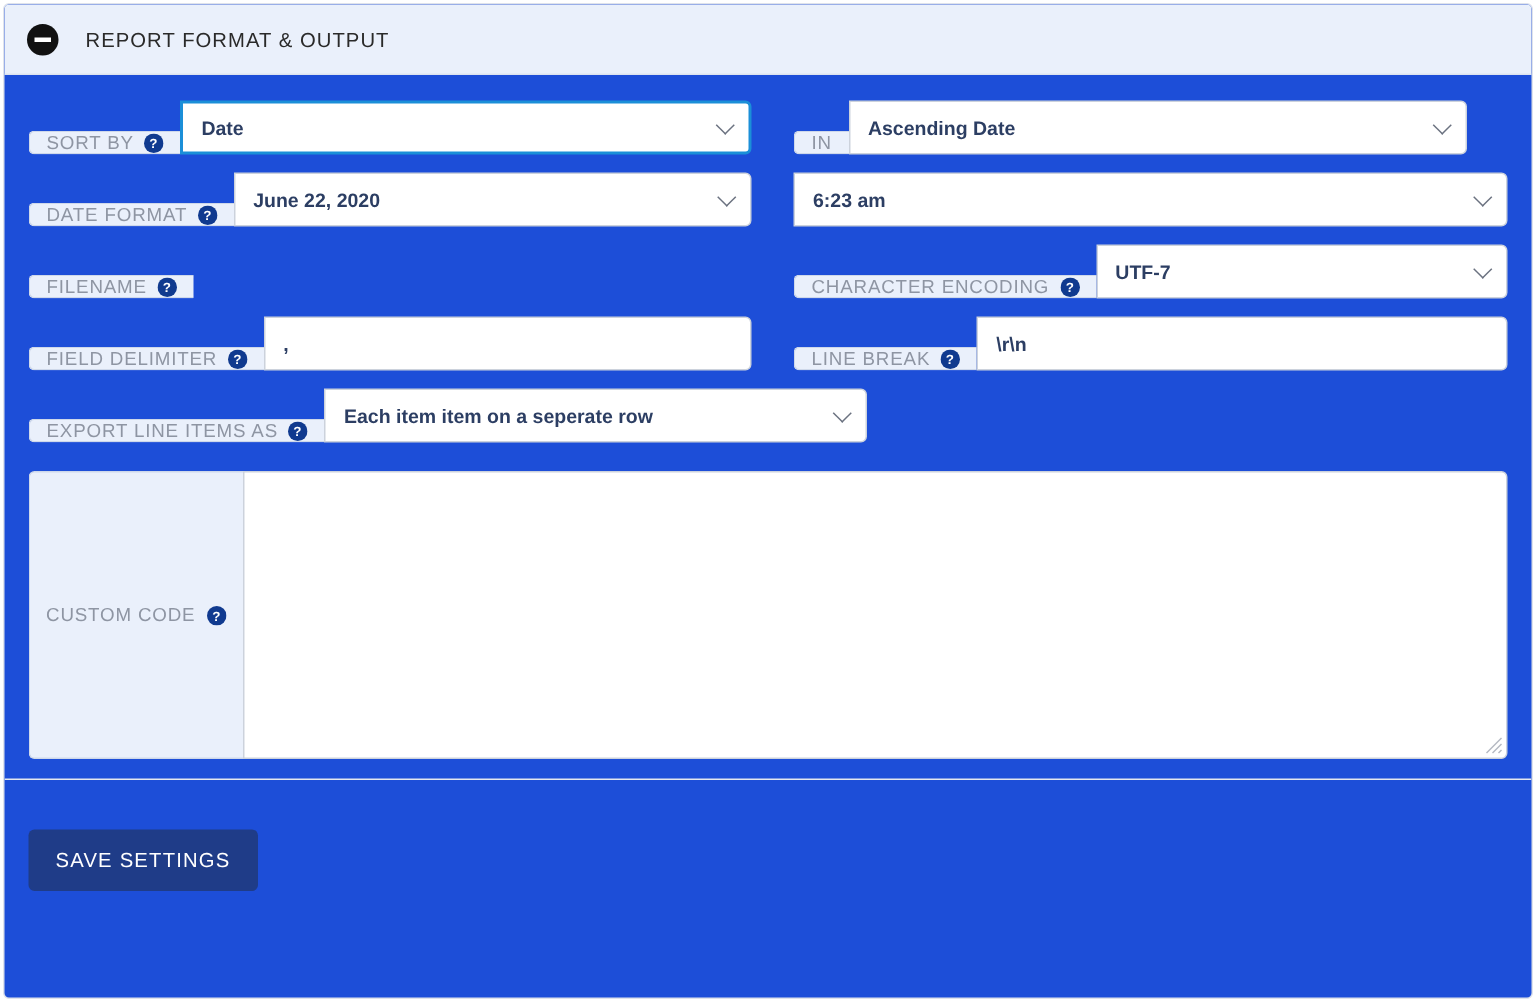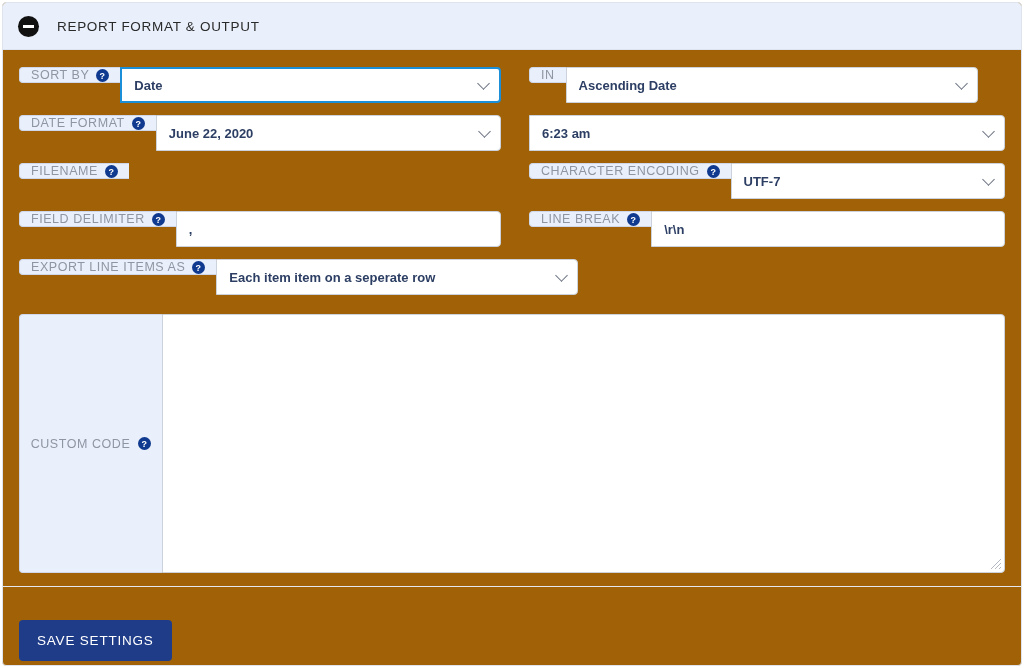--- a/index.html
+++ b/index.html
@@ -17,21 +17,21 @@
     overflow: hidden;
   }
 
   
   .card {
     position: absolute;
     left: 2px;
     top: 2px;
     width: 1020px;
     height: 664px;
-    background: #a16207;
+    background: #1d4ed8;
     border: 1px solid #dfe3eb;
     border-radius: 4px;
     overflow: hidden;
   }
 
   
   .card-header {
     height: 47px;
     background: #eaf0fb;
     border-bottom: 1px solid #dde3ef;
@@ -79,21 +79,21 @@
   .col {
     display: flex;
     align-items: stretch;
   }
   .col-left  { width: 482px; flex: 0 0 482px; }
   .col-right { flex: 1 1 auto; }
 
   
   .grp {
     display: flex;
-    align-items: flex-start;
+    align-items: flex-end;
     width: 100%;
     height: 36px;
   }
 
   .lbl {
     display: flex;
     align-items: center;
     gap: 7px;
     background: #eaf0fb;
     border: 1px solid #ced8ea;
@@ -164,21 +164,21 @@
   .w-in    { width: 412px;  flex: 0 0 412px; }
   .w-sel-li{ width: 362px;  flex: 0 0 362px; }
 
   .row-liner { display: flex; }
 
   
   .codeblock {
     display: flex;
     align-items: stretch;
     margin-top: 19px;
-    height: 259px;
+    height: 192px;
   }
   .code-lbl {
     width: 143px;
     flex: 0 0 143px;
     background: #eaf0fb;
     border: 1px solid #ced8ea;
     border-right: none;
     border-radius: 4px 0 0 4px;
     display: flex;
     align-items: center;

